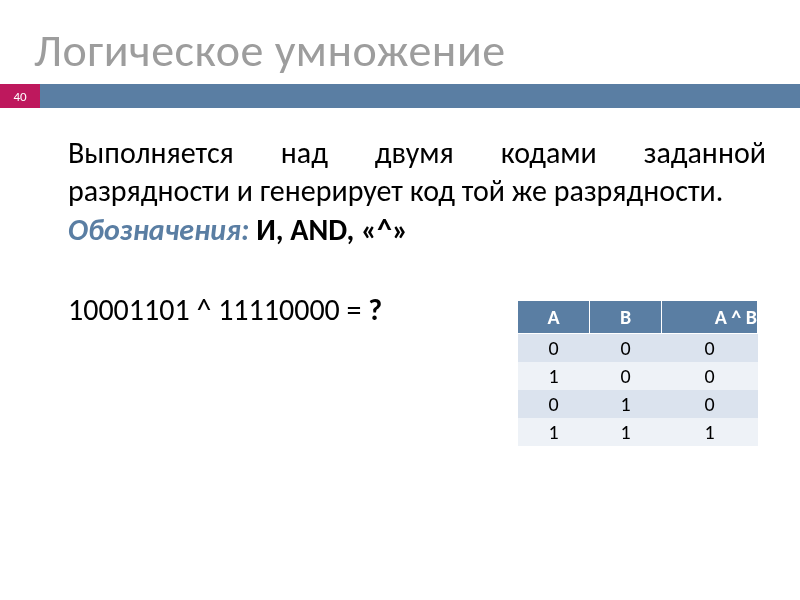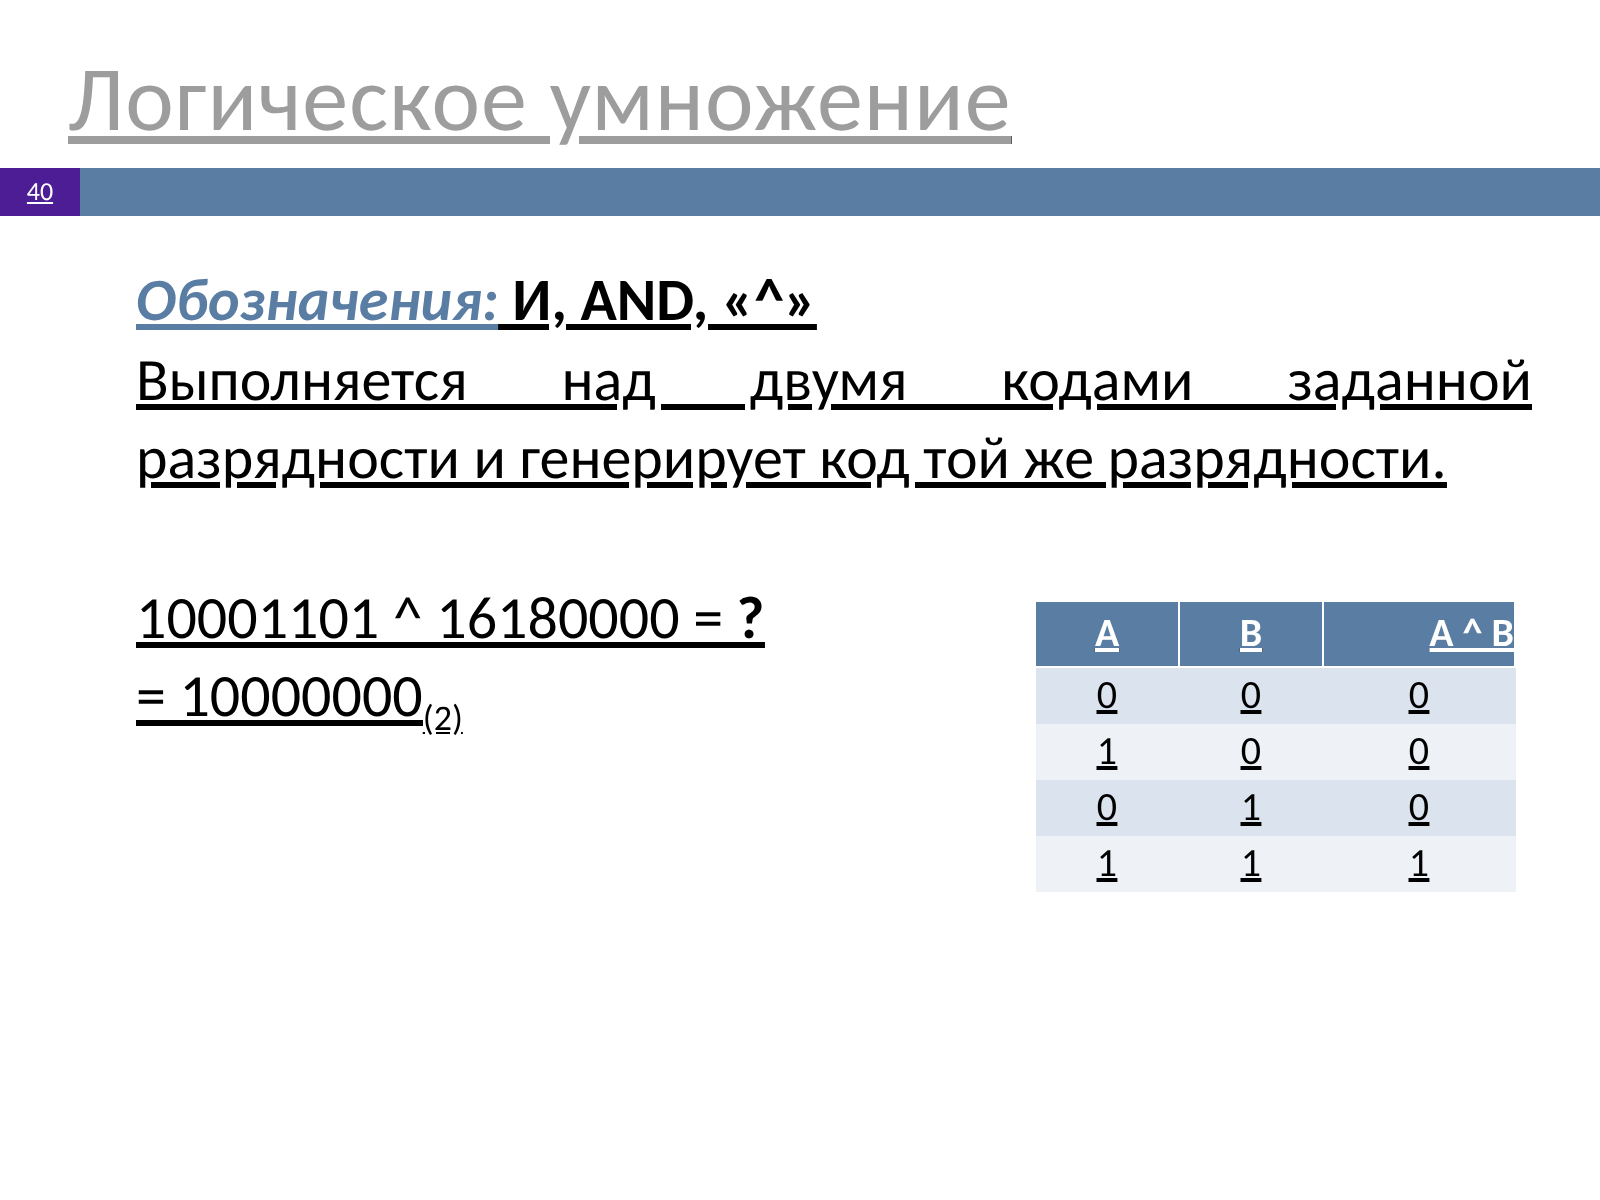--- a/index.html
+++ b/index.html
@@ -1,15 +1,15 @@
 <!DOCTYPE html>
 <html><head>
 <meta charset="utf-8">
 <style>
-  * { box-sizing: border-box; margin: 0; padding: 0; text-decoration: underline; }
+  * { box-sizing: border-box; margin: 0; padding: 0; }
   body {
     width: 800px; height: 600px;
     font-family: Calibri, Arial, sans-serif;
     background: #fff;
     overflow: hidden;
     position: relative;
   }
   .title-row {
     display: flex;
     align-items: flex-start;
@@ -21,21 +21,21 @@
     font-weight: 400;
     letter-spacing: 0.5px;
   }
   .banner-row {
     display: flex;
     align-items: stretch;
     width: 100%;
     height: 24px;
   }
   .page-badge {
-    background: #4c1d95;
+    background: #be185d;
     color: #fff;
     font-size: 13px;
     width: 40px;
     display: flex;
     align-items: center;
     justify-content: center;
   }
   .banner {
     flex: 1;
     background: #5a7ea3;
@@ -102,34 +102,31 @@
   <div class="title">Логическое умножение</div>
 </div>
 
 <div class="banner-row">
   <div class="page-badge">40</div>
   <div class="banner"></div>
 </div>
 
 <div class="content">
 
+  <div class="line description">Выполняется над двумя кодами заданной разрядности и генерирует код той же разрядности.</div>
+
   <div class="line">
     <span class="notation-label">Обозначения:</span>
     <span> </span>
     <span class="notation-value">И, AND, «^»</span>
   </div>
 
-  <div class="line description">Выполняется над двумя кодами заданной разрядности и генерирует код той же разрядности.</div>
-
   <div class="example">
     <div class="line">
-      <span>10001101 ^ 16180000 = </span><span class="qmark">?</span>
-    </div>
-    <div class="line">
-      <span>= 10000000</span><sub>(2)</sub>
+      <span>10001101 ^ 11110000 = </span><span class="qmark">?</span>
     </div>
   </div>
 
   <table class="truth-table">
     <thead>
       <tr>
         <th>A</th>
         <th>B</th>
         <th class="wide">A ^ B</th>
       </tr>

